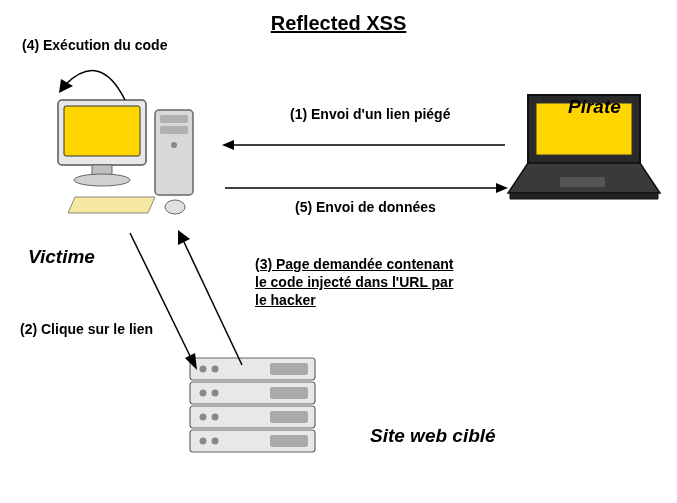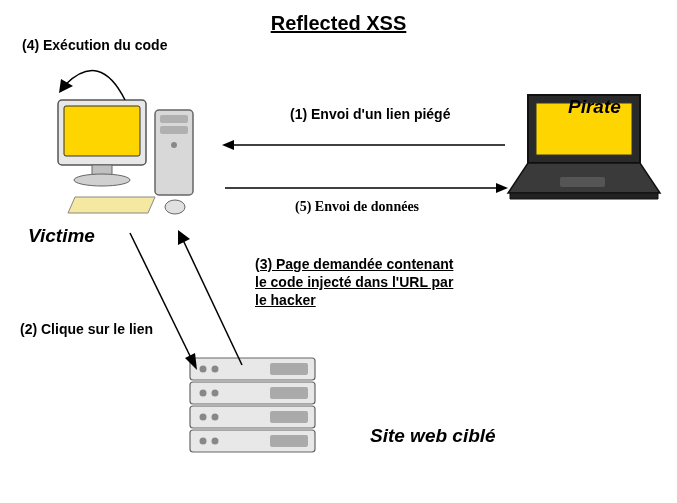--- a/index.html
+++ b/index.html
@@ -53,21 +53,21 @@
     <rect x="18" y="15" width="88" height="65" rx="4" fill="#e8e8e8" stroke="#555" stroke-width="1.5"></rect>
     <rect x="24" y="21" width="76" height="50" rx="2" fill="#ffd500" stroke="#333" stroke-width="1"></rect>
     <rect x="52" y="80" width="20" height="10" fill="#c0c0c0" stroke="#666"></rect>
     <ellipse cx="62" cy="95" rx="28" ry="6" fill="#d0d0d0" stroke="#666"></ellipse>
 
     <path d="M 35 112 L 115 112 L 108 128 L 28 128 Z" fill="#f5e8a0" stroke="#888" stroke-width="1"></path>
 
     <ellipse cx="135" cy="122" rx="10" ry="7" fill="#e0e0e0" stroke="#666"></ellipse>
   </svg>
 </div>
-<div class="node-label" style="left:28px; top:225px;">Victime</div>
+<div class="node-label" style="left:28px; top:246px;">Victime</div>
 
 <div class="pirate-box">
   <svg viewBox="0 0 165 130" width="165" height="130">
 
     <path d="M 28 10 L 140 10 L 140 78 L 28 78 Z" fill="#2a2a2a" stroke="#111" stroke-width="2"></path>
     <rect x="36" y="18" width="96" height="52" fill="#ffd500" stroke="#333" stroke-width="1"></rect>
 
     <path d="M 28 78 L 140 78 L 160 108 L 8 108 Z" fill="#3a3a3a" stroke="#111" stroke-width="1.5"></path>
     <path d="M 10 108 L 158 108 L 158 114 L 10 114 Z" fill="#222" stroke="#111"></path>
     <rect x="60" y="92" width="45" height="10" rx="2" fill="#555"></rect>
@@ -108,21 +108,21 @@
 <svg class="arrow" style="left:220px; top:135px;" width="290" height="20">
   <line x1="285" y1="10" x2="12" y2="10" stroke="black" stroke-width="1.5"></line>
   <polygon points="2,10 14,5 14,15" fill="black"></polygon>
 </svg>
 <div class="step-label" style="left:290px; top:105px;">(1) Envoi d'un lien piégé</div>
 
 <svg class="arrow" style="left:220px; top:178px;" width="290" height="20">
   <line x1="5" y1="10" x2="278" y2="10" stroke="black" stroke-width="1.5"></line>
   <polygon points="288,10 276,5 276,15" fill="black"></polygon>
 </svg>
-<div class="step-label" style="left:295px; top:198px;font-family:Liberation Serif, serif;">(5) Envoi de données</div>
+<div class="step-label" style="left:295px; top:198px;">(5) Envoi de données</div>
 
 <svg class="arrow" style="left:120px; top:225px;" width="90" height="150">
   <line x1="10" y1="8" x2="72" y2="135" stroke="black" stroke-width="1.5"></line>
   <polygon points="77,145 65,133 75,128" fill="black"></polygon>
 </svg>
 <div class="step-label" style="left:20px; top:320px;">(2) Clique sur le lien</div>
 
 <svg class="arrow" style="left:170px; top:225px;" width="90" height="150">
   <line x1="72" y1="140" x2="13" y2="15" stroke="black" stroke-width="1.5"></line>
   <polygon points="8,5 8,20 20,14" fill="black"></polygon>

